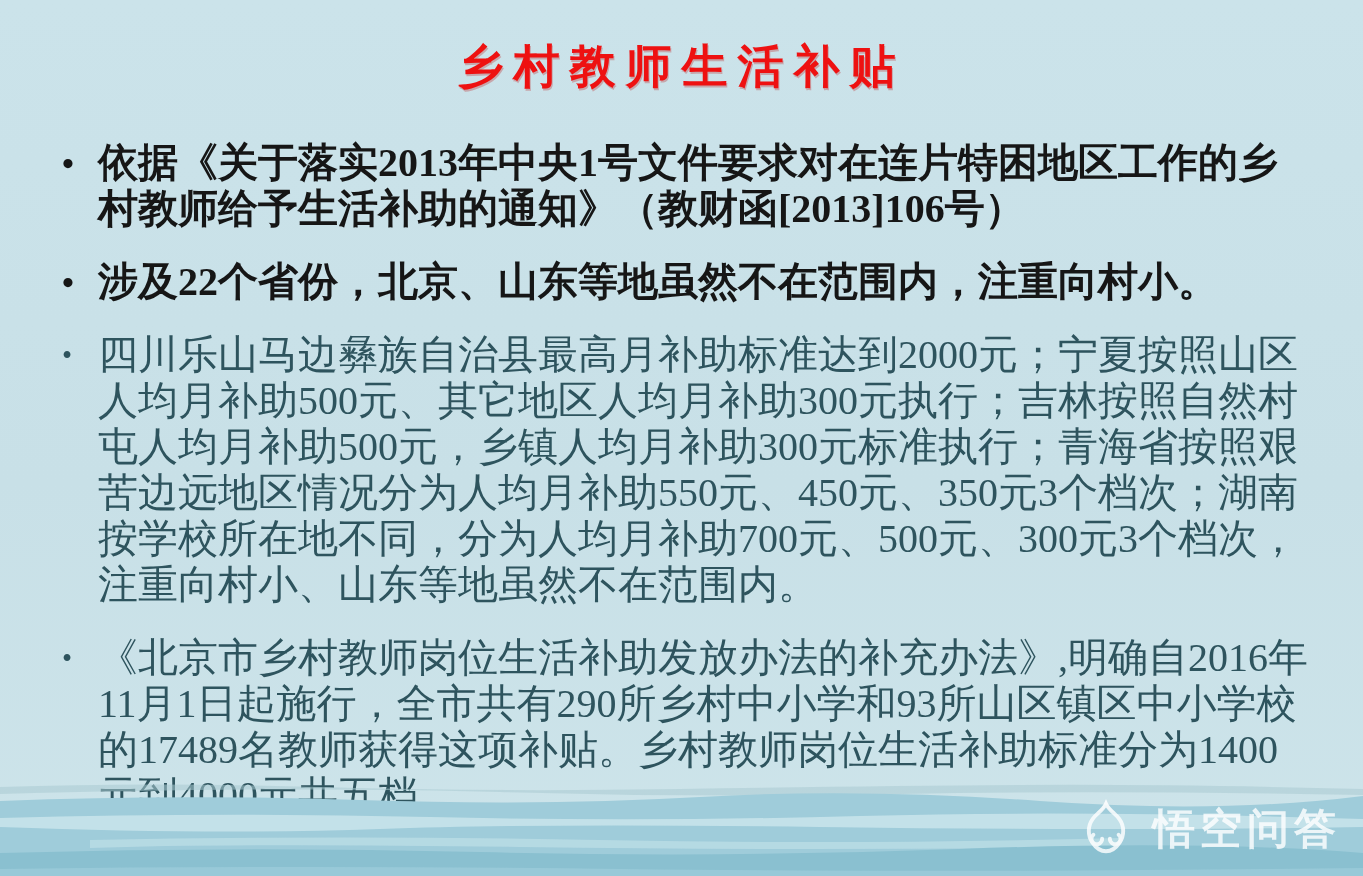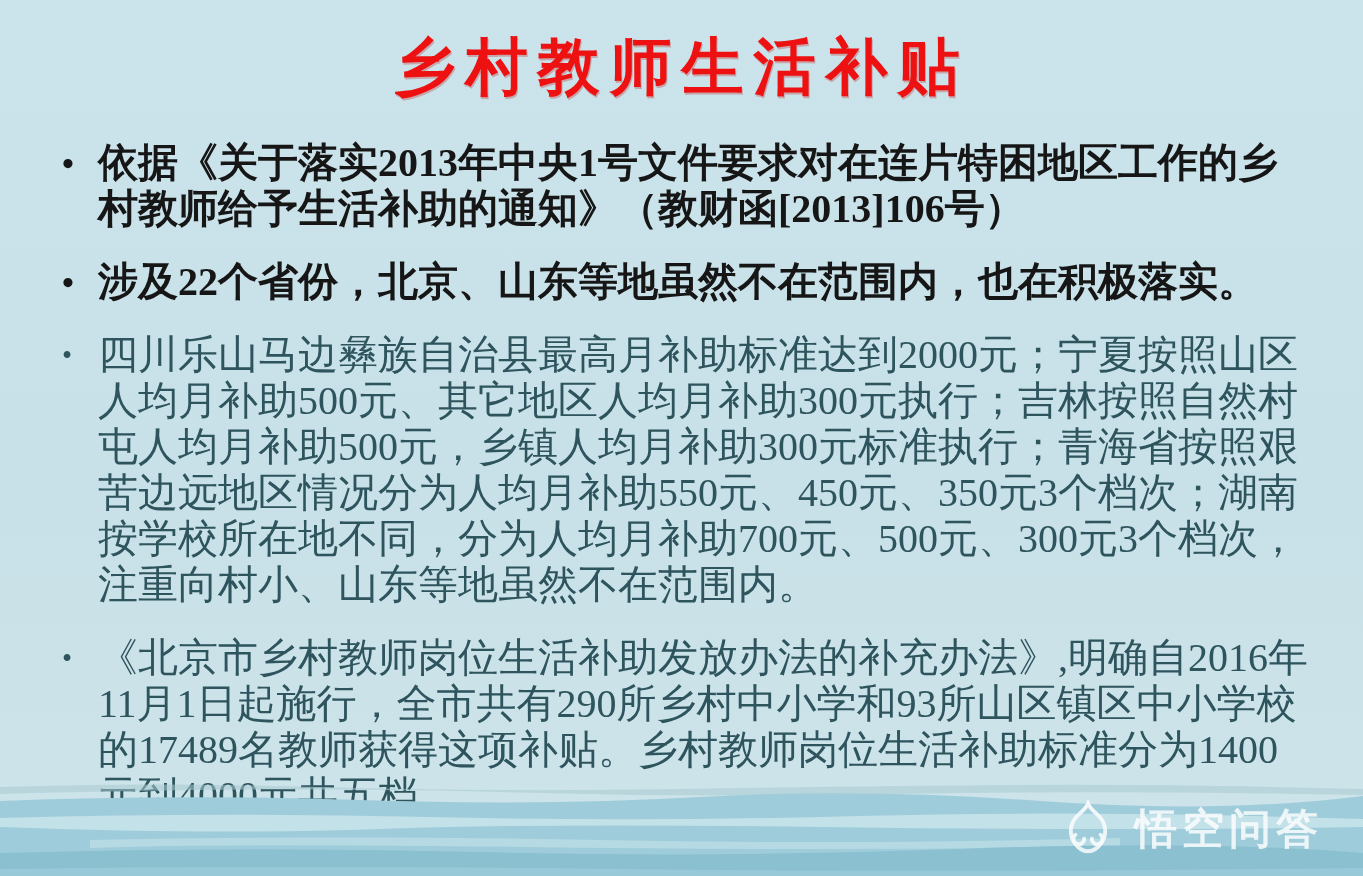--- a/index.html
+++ b/index.html
@@ -11,21 +11,21 @@
     overflow: hidden;
     background: linear-gradient(180deg, #cbe3ea 0%, #c8e0e7 55%, #cde4ea 100%);
     font-family: "Liberation Serif", "DejaVu Serif", serif;
   }
   .title {
     position: absolute;
     top: 26px;
     left: 0;
     width: 100%;
     text-align: center;
-    font-size: 62px;
+    font-size: 46px;
     line-height: 82px;
     font-weight: 900;
     letter-spacing: 10px;
     color: #ee1111;
     text-shadow: 1px 2px 0 rgba(190, 10, 10, 0.28);
   }
   .content {
     position: absolute;
     top: 140px;
     left: 62px;
@@ -59,21 +59,21 @@
   .waves {
     position: absolute;
     left: 0;
     bottom: 0;
     width: 1363px;
     height: 95px;
     display: block;
   }
   .watermark {
     position: absolute;
-    right: 40px;
+    right: 22px;
     bottom: 16px;
     display: flex;
     align-items: center;
     gap: 16px;
     opacity: 0.88;
     margin-top: 42px;
   }
   .watermark .wm-icon { display: block; }
   .watermark .wm-label {
     font-family: "Liberation Sans", "DejaVu Sans", sans-serif;
@@ -90,21 +90,21 @@
 
   <div class="title">乡村教师生活补贴</div>
 
   <div class="content">
     <div class="bullet-item bullet-primary">
       <span class="marker">•</span>
       <span>依据《关于落实2013年中央1号文件要求对在连片特困地区工作的乡村教师给予生活补助的通知》（教财函[2013]106号）</span>
     </div>
     <div class="bullet-item bullet-primary">
       <span class="marker">•</span>
-      <span>涉及22个省份，北京、山东等地虽然不在范围内，也在积极落实。</span>
+      <span>涉及22个省份，北京、山东等地虽然不在范围内，注重向村小。</span>
     </div>
     <div class="bullet-item bullet-secondary">
       <span class="marker">•</span>
       <span>四川乐山马边彝族自治县最高月补助标准达到2000元；宁夏按照山区人均月补助500元、其它地区人均月补助300元执行；吉林按照自然村屯人均月补助500元，乡镇人均月补助300元标准执行；青海省按照艰苦边远地区情况分为人均月补助550元、450元、350元3个档次；湖南按学校所在地不同，分为人均月补助700元、500元、300元3个档次，注重向村小、山东等地虽然不在范围内。</span>
     </div>
     <div class="bullet-item bullet-secondary">
       <span class="marker">•</span>
       <span>《北京市乡村教师岗位生活补助发放办法的补充办法》,明确自2016年11月1日起施行，全市共有290所乡村中小学和93所山区镇区中小学校的17489名教师获得这项补贴。乡村教师岗位生活补助标准分为1400元到4000元共五档。</span>
     </div>
   </div>

